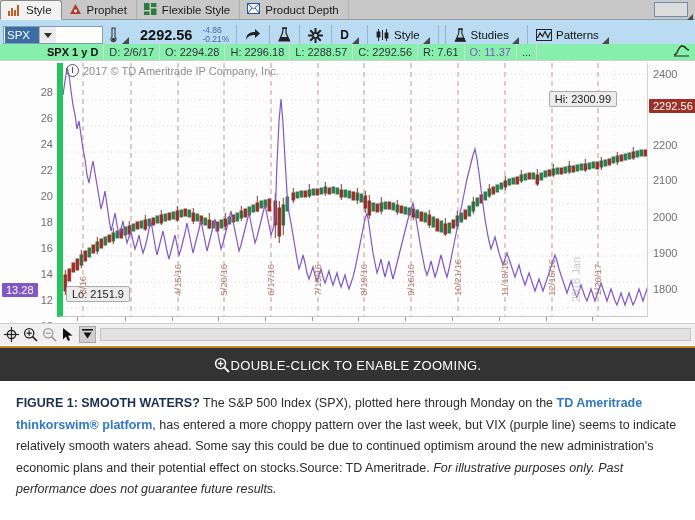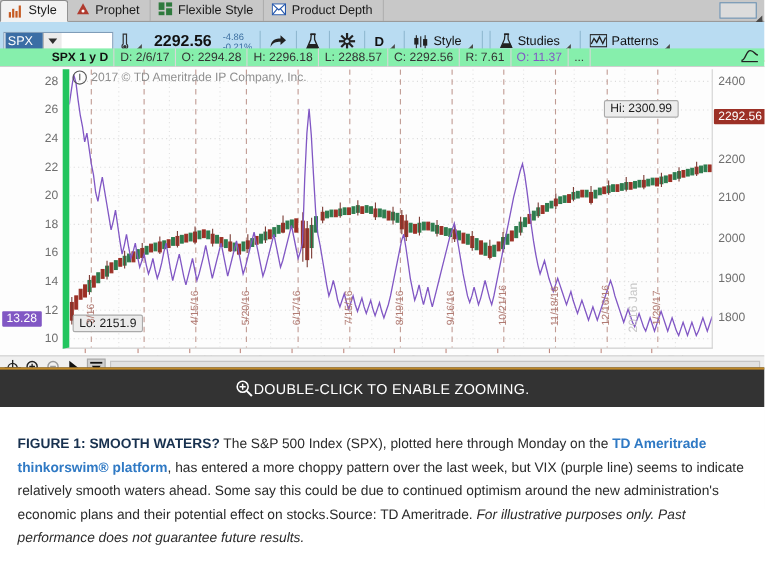--- a/index.html
+++ b/index.html
@@ -40,21 +40,21 @@
   .ico-bars i{ position:absolute; bottom:0; width:2px; background:#c65a22; }
   .ico-bars i:nth-child(1){ left:0px;  height:5px; }
   .ico-bars i:nth-child(2){ left:3px;  height:8px; }
   .ico-bars i:nth-child(3){ left:6px;  height:6px; }
   .ico-bars i:nth-child(4){ left:9px;  height:11px;}
 
   
   .toolbar{
     position:absolute; left:0; top:20px; width:695px; height:36px;
     background:#b9dcf2;
-    border-bottom:1px solid #f97316;
+    border-bottom:6px solid #f97316;
     display:flex; align-items:center;
   }
   .sym-wrap{
     display:flex; align-items:center;
     width:100px; height:18px; margin-left:3px;
     background:#ffffff; border:1px solid #7f9db9;
   }
   .sym-val{
     flex:1; font-size:11.5px; color:#ffffff; background:#3b6ea5;
     padding:0 2px; line-height:16px; height:16px;
@@ -109,21 +109,21 @@
   .plot{
     position:absolute; left:57px; top:0px; right:47px; top:2px; height:254px;
     background:#fdfdfd;
     border-left:6px solid #22c55e; border-right:1px solid #d2d2d2;
     border-bottom:1px solid #c9c9c9;
     overflow:hidden;
   }
   .axis-left{ position:absolute; left:0; top:0; width:57px; height:258px; }
   .axis-right{ position:absolute; right:0; top:0; width:47px; height:258px; }
   .ytick{ position:absolute; font-size:11px; color:#6f6f6f; }
-  .ytick.l{ right:4px; text-align:right; }
+  .ytick.l{ right:4px; text-align:right;margin-top:18px; }
   .ytick.r{ left:5px; }
   .badge-left{
     position:absolute; left:2px; font-size:11px; color:#fff; background:#8157c4;
     padding:1px 4px; border-radius:1px; white-space:nowrap;
   }
   .badge-right{
     position:absolute; left:1px; font-size:11px; color:#fff; background:#9c3026;
     padding:1px 4px; border-radius:1px; white-space:nowrap;
   }
   .copy{
@@ -162,21 +162,21 @@
     position:absolute; left:0; top:323px; width:695px; height:22px;
     background:#f0f0f0; border-top:1px solid #cfcfcf;
     display:flex; align-items:center; gap:2px; padding-left:3px;
   }
   .ctool{ width:17px;height:17px;display:flex;align-items:center;justify-content:center; position:relative;}
   .ctool.sel{ background:#cfcfcf; border:1px solid #a8a8a8; }
   .ctrack{ flex:1; height:13px; background:#e2e2e2; border:1px solid #c4c4c4; margin:0 4px 0 2px;}
 
   
   .darkbar{
-    position:absolute; left:0; top:334px; width:695px; height:36px;
+    position:absolute; left:0; top:346px; width:695px; height:36px;
     background:#333333;
     border-top:2px solid #c08a2a;
     display:flex; align-items:center; justify-content:center;
     gap:1px;
   }
   .darkbar .txt{ color:#ffffff; font-size:13px; letter-spacing:.3px; }
 
   
   .caption{
     position:absolute; left:0; top:381px; width:695px; height:139px;

